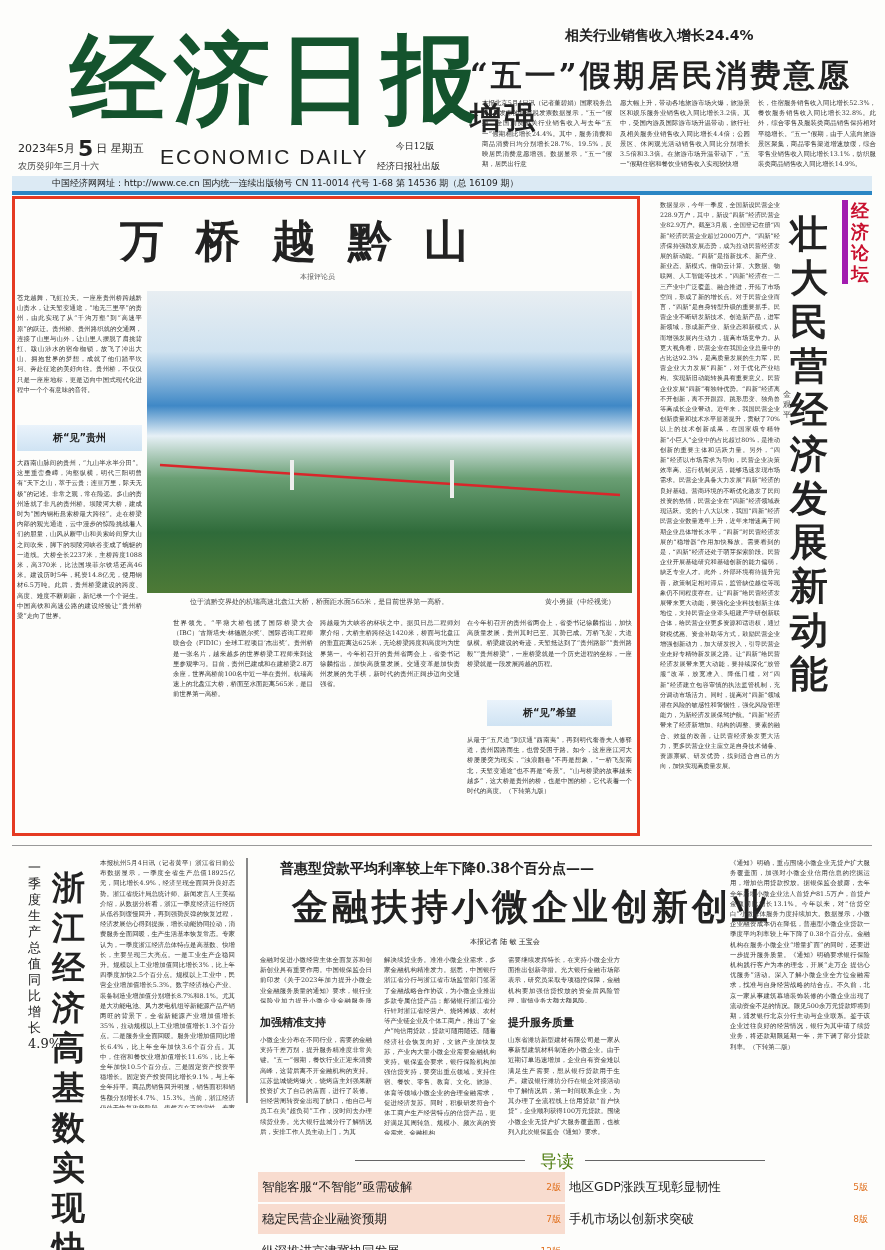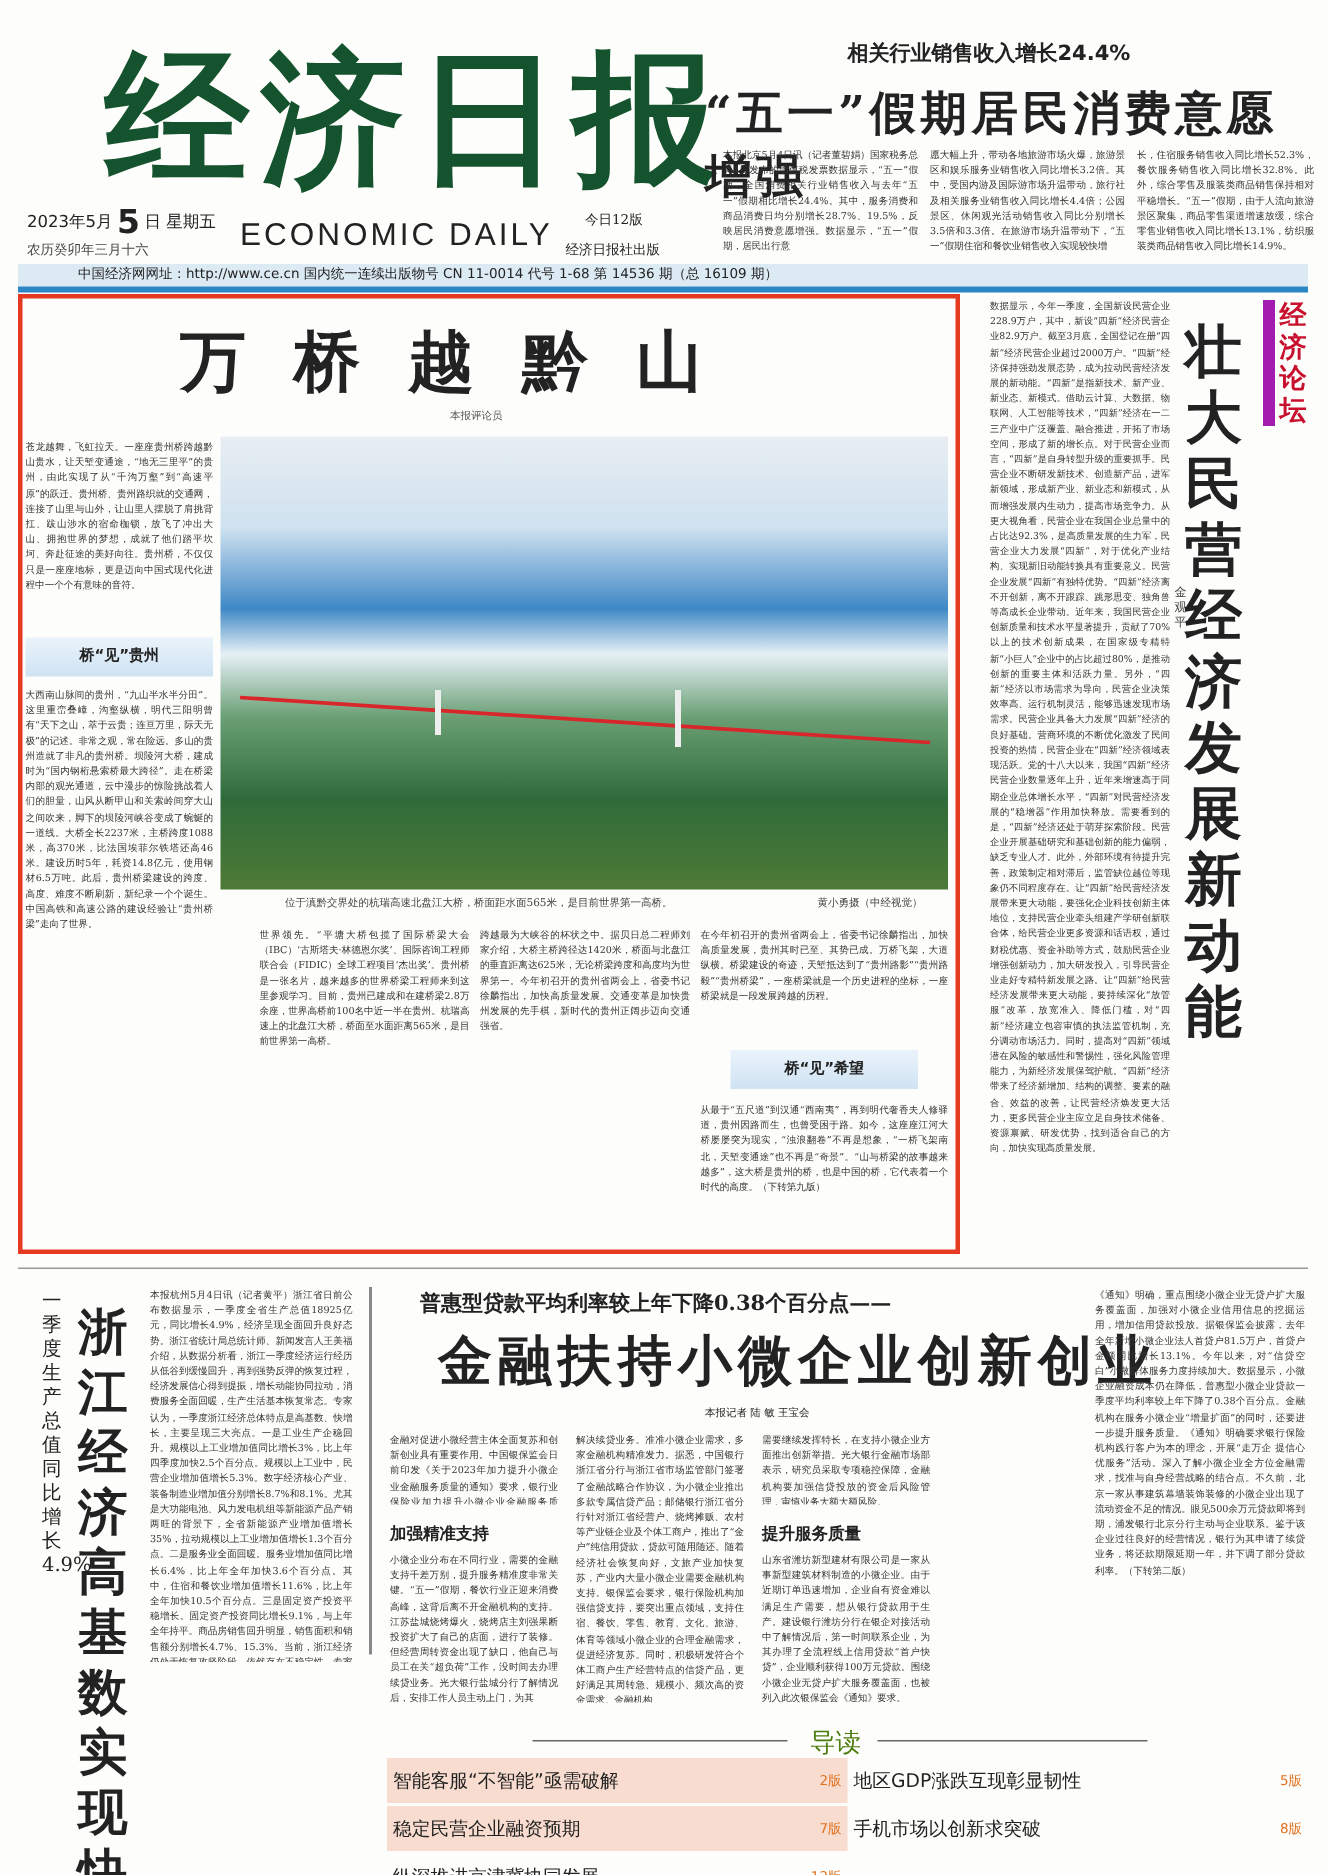--- a/index.html
+++ b/index.html
@@ -3,36 +3,36 @@
 <meta charset="utf-8">
 <style>
 *{box-sizing:border-box;margin:0;padding:0}
 body{width:885px;height:1250px;background:#fdfdfb;font-family:"DejaVu Serif",serif;color:#222;position:relative;overflow:hidden}
 .abs{position:absolute}
 .masthead-title{left:70px;top:24px;font-family:"DejaVu Serif",serif;font-size:96px;color:#14532d;font-weight:bold;letter-spacing:8px;line-height:110px}
 .date{left:18px;top:136px;font-size:11px;font-family:"DejaVu Sans",sans-serif}
 .date b{font-size:22px;vertical-align:-4px;margin:0 3px}
 .lunar{left:18px;top:160px;font-size:9px;color:#444}
 .en-title{left:160px;top:145px;font-family:"Liberation Sans",sans-serif;font-size:21px;letter-spacing:2px}
-.editions{left:390px;top:140px;font-size:9px;text-align:left;width:50px}
+.editions{left:390px;top:140px;font-size:9px;text-align:center;width:50px}
 .editions-sub{left:370px;top:160px;font-size:9px;text-align:right;width:70px}
 .infobar{left:12px;top:176px;width:860px;height:15px;background:#dceaf4;font-size:9px;line-height:15px;padding-left:40px;font-family:"DejaVu Sans",sans-serif}
 .blueline{left:12px;top:191px;width:860px;height:4px;background:#2a86c4}
 .topsub{left:565px;top:27px;font-family:"DejaVu Sans",sans-serif;font-size:14px;font-weight:bold}
 .tophead{left:470px;top:55px;font-size:31px;font-weight:bold;letter-spacing:3px}
 .col{font-size:6.4px;line-height:10.2px;text-align:justify;color:#333;overflow:hidden}
 .feature{left:12px;top:196px;width:628px;height:640px;border:3px solid #e53a22}
 .feat-title{left:120px;top:212px;font-family:"DejaVu Sans",sans-serif;font-weight:bold;font-size:44px;letter-spacing:32px}
 .byline{left:300px;top:272px;font-size:7px;color:#555}
 .photo{left:147px;top:291px;width:485px;height:302px;background:linear-gradient(180deg,#e8eef2 0%,#cfe2f0 20%,#3f88c6 38%,#e6f0f6 48%,#6a9f74 62%,#2f6b3a 80%,#4e7a36 100%)}
 .bridge{left:150px;top:460px;width:480px;height:40px}
 .caption{left:190px;top:597px;font-size:7px;color:#444}
 .credit{left:545px;top:597px;font-size:7px;color:#444}
 .section-hd{height:26px;background:linear-gradient(#eaf3fb,#cfe3f3);font-size:10px;font-weight:bold;text-align:center;line-height:26px;font-family:"DejaVu Sans",sans-serif}
-.forum-tag{left:842px;top:200px;width:26px;font-family:"DejaVu Sans",sans-serif;color:#c8102e;font-weight:bold;font-size:18px;line-height:21px;border-left:8px solid #a21caf;padding-left:3px}
+.forum-tag{left:842px;top:200px;width:26px;font-family:"DejaVu Sans",sans-serif;color:#c8102e;font-weight:bold;font-size:18px;line-height:21px;border-left:6px solid #a21caf;padding-left:3px}
 .forum-title{left:790px;top:212px;width:42px;font-family:"DejaVu Sans",sans-serif;font-weight:bold;font-size:38px;line-height:44px}
 .forum-author{left:783px;top:390px;width:12px;font-size:8px;line-height:10px;color:#444}
 .zj-sub{left:28px;top:860px;width:14px;font-size:13px;line-height:16px;color:#222}
 .zj-title{left:52px;top:868px;width:36px;font-family:"DejaVu Sans",sans-serif;font-size:33px;line-height:40px;font-weight:bold}
 .vrule{width:2px;background:#888}
 .fin-sub{left:280px;top:860px;font-size:14px;font-weight:bold}
 .fin-title{left:292px;top:883px;font-family:"DejaVu Sans",sans-serif;font-weight:bold;font-size:36px;letter-spacing:4px}
 .fin-by{left:470px;top:937px;font-size:7px}
 .subhd{font-size:11px;font-weight:bold;text-align:left;font-family:"DejaVu Sans",sans-serif}
 .guide-title{left:540px;top:1150px;font-family:"DejaVu Sans",sans-serif;color:#4d7c0f;font-weight:normal;font-size:17px}

